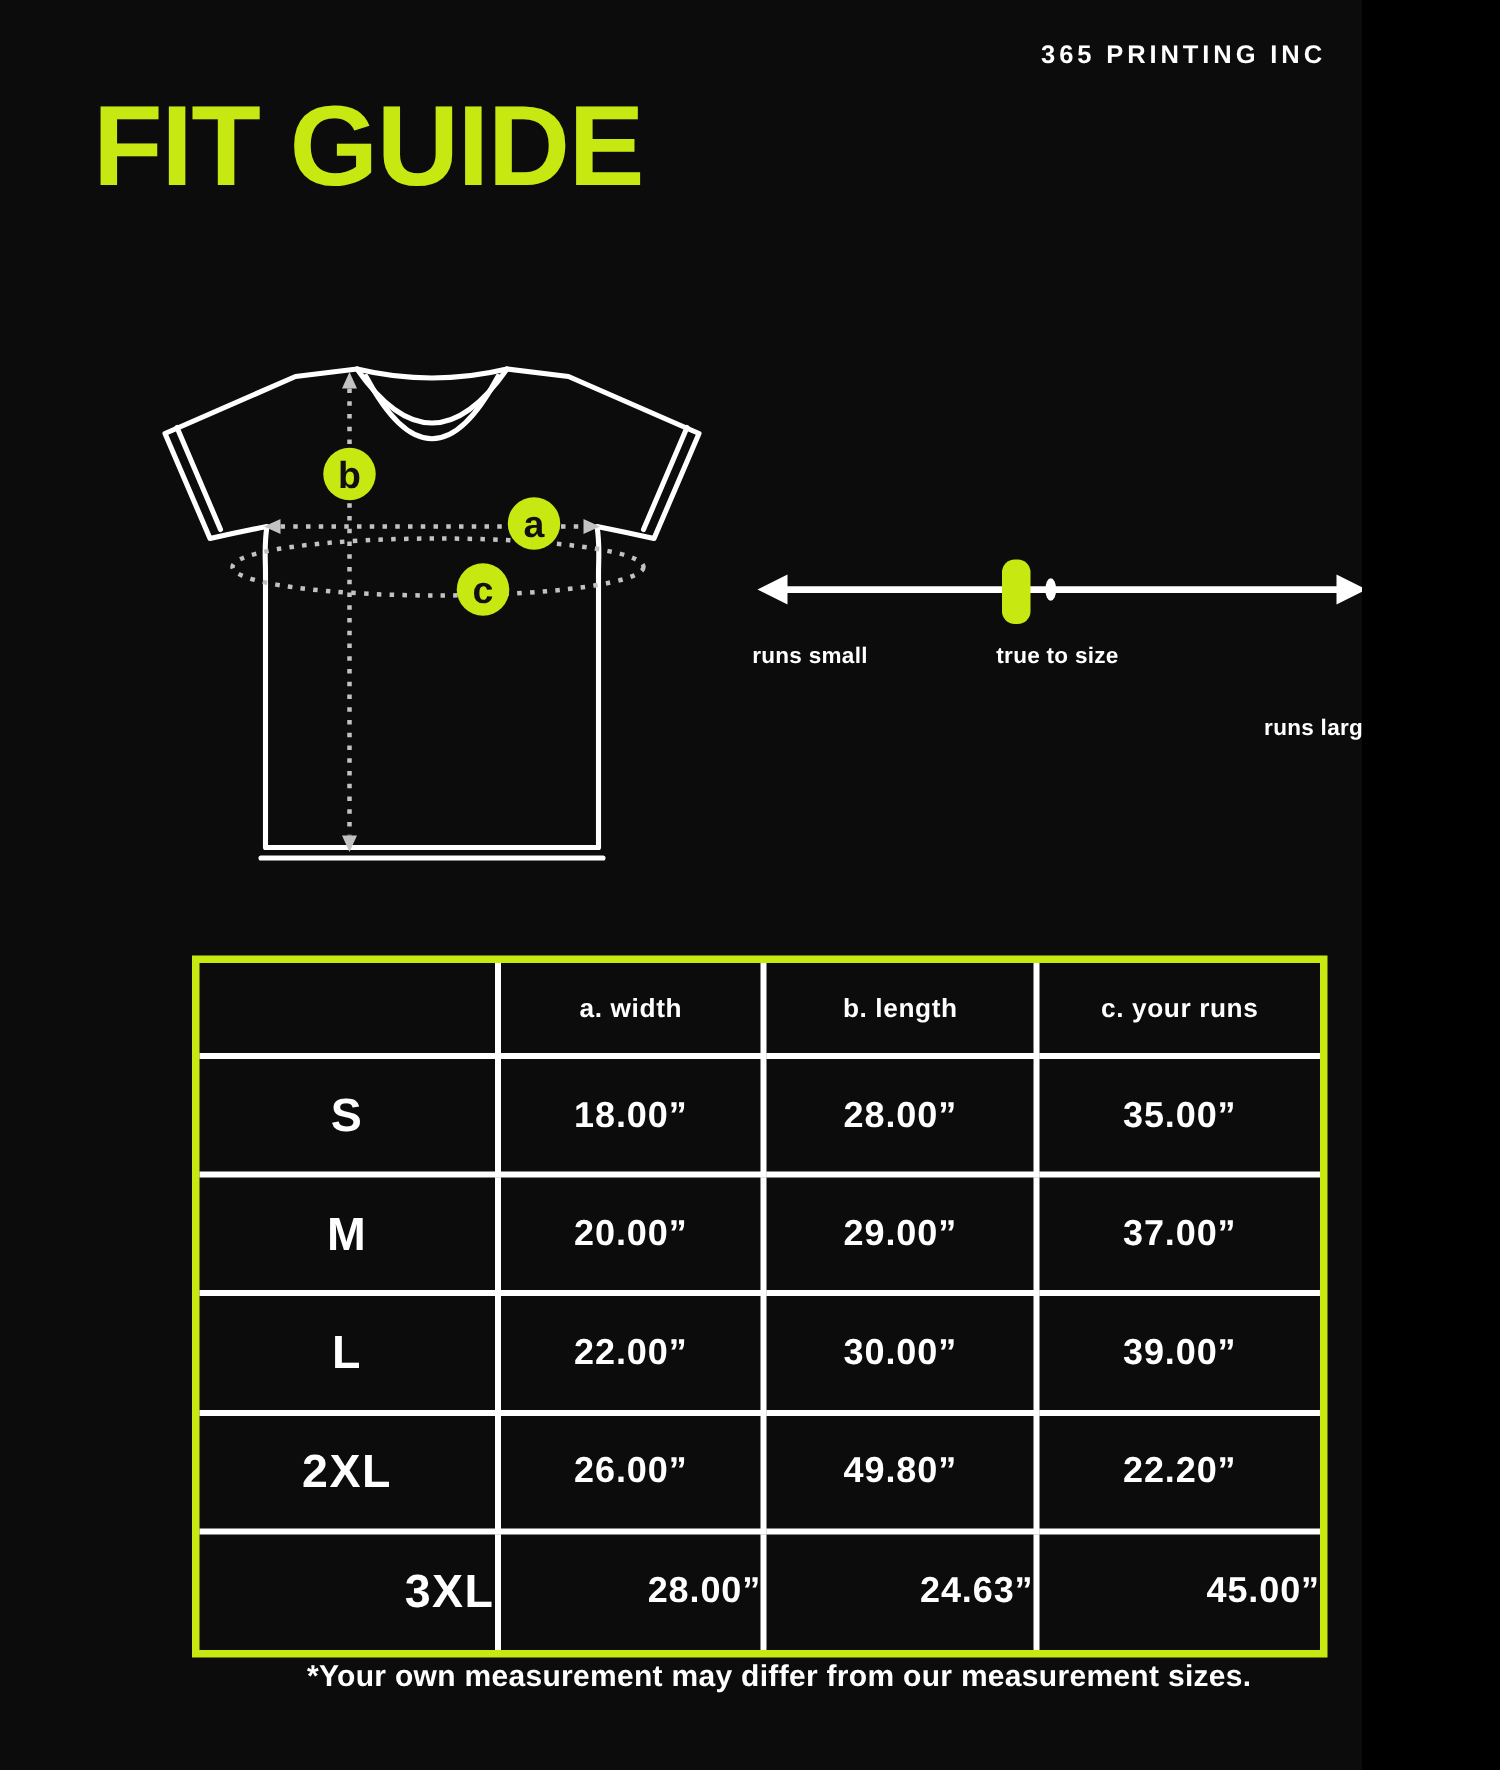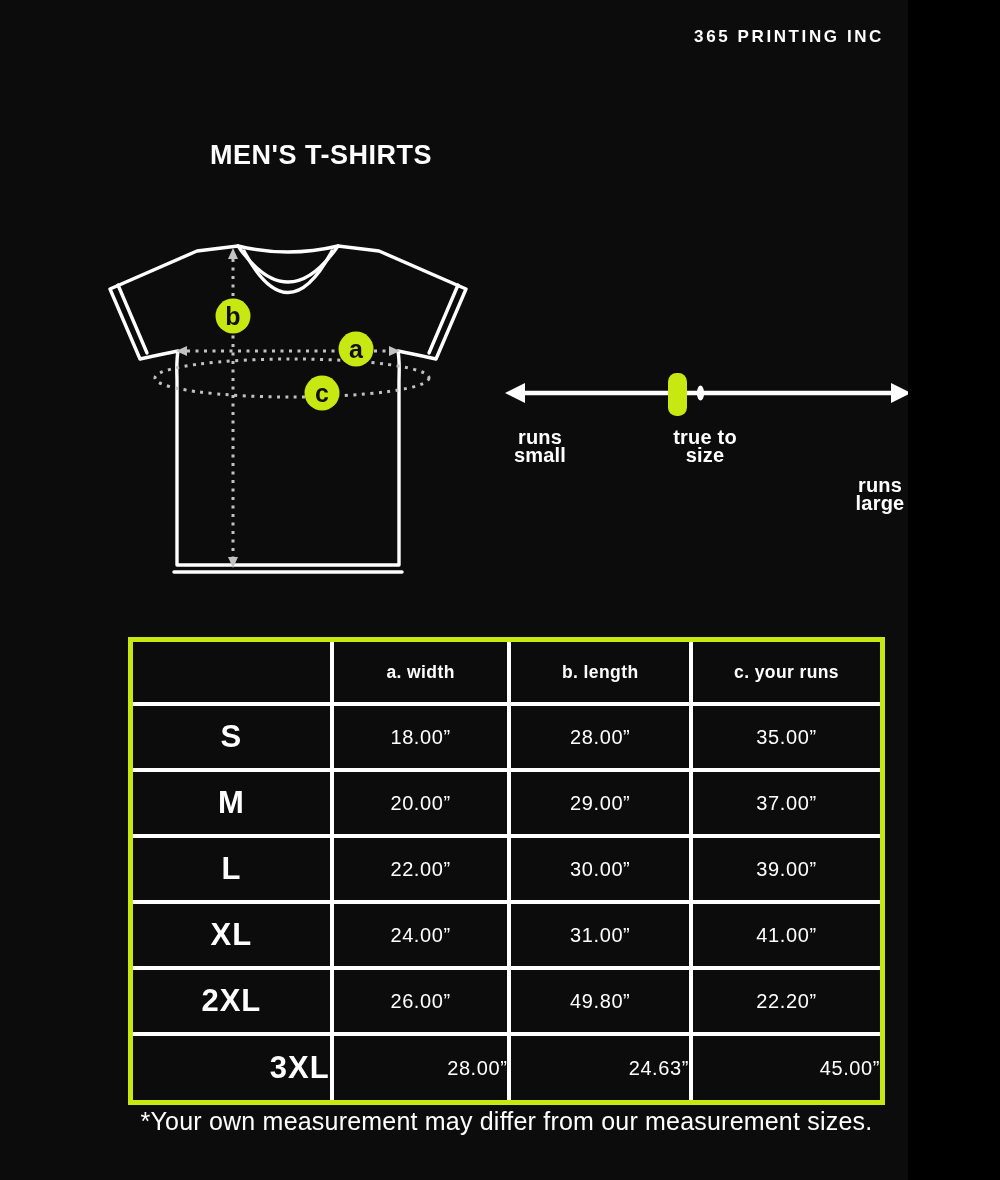--- a/index.html
+++ b/index.html
@@ -43,21 +43,21 @@
     font-size:25px;font-weight:800;fill:#101010;
     text-anchor:middle;
   }
   .scale-svg{position:absolute;left:498px;top:358px;}
   .scale-stroke{stroke:var(--ink);stroke-width:4.5;stroke-linecap:butt;}
   .scale-head{fill:var(--ink);}
   .scale-pill{fill:var(--accent);}
   .scale-dot{fill:var(--ink);}
   .scale-label{
     position:absolute;text-align:center;
-    font-size:20px;font-weight:800;line-height:17.5px;
+    font-size:15px;font-weight:800;line-height:17.5px;
     letter-spacing:0.2px;color:var(--ink);
   }
   .label-small{left:498px;top:429px;width:84px;}
   .label-true{left:655px;top:429px;width:100px;}
   .label-large{left:838px;top:429px;width:84px;margin-top:48px;}
 
   .table-wrap{
     position:absolute;left:128px;top:637px;width:757px;height:468px;
     border:5px solid var(--accent);
   }
@@ -67,41 +67,41 @@
   }
   .size-table th,.size-table td{
     border:4px solid var(--ink);
     text-align:center;vertical-align:middle;
     color:var(--ink);
   }
   .size-table th:first-child,.size-table td:first-child{border-left:none;}
   .size-table th:last-child,.size-table td:last-child{border-right:none;}
   .size-table thead th{border-top:none;height:62px;font-size:17.5px;font-weight:800;letter-spacing:0.4px;}
   .size-table tbody tr:last-child td{border-bottom:none;text-align:right;}
-  .size-table td{height:65px;font-size:20px;font-weight:400;letter-spacing:0.6px;}
+  .size-table td{height:65px;font-size:24px;font-weight:700;letter-spacing:0.6px;}
   .size-table td.size-cell{font-size:31px;font-weight:800;letter-spacing:1px;}
   .col-size{width:26.6%;}
   .col-width{width:23.8%;}
   .col-length{width:24.3%;}
   .col-chest{width:25.3%;}
 
   .footnote{
-    position:absolute;left:128px;top:1107px;width:757px;
-    text-align:center;font-size:25px;font-weight:400;
+    position:absolute;left:141px;top:1107px;width:757px;
+    text-align:center;font-size:20px;font-weight:700;
     letter-spacing:0.2px;color:var(--ink);
   }
 </style>
 </head>
 <body>
 
 <div class="poster">
 
   <div class="brand">365 PRINTING INC</div>
 
-  <div class="subtitle">MEN'S T-SHIRTS</div>
+  <div class="title">FIT GUIDE</div>
 
   <svg class="tee-svg" width="404" height="352" viewBox="0 0 404 352" aria-hidden="true">
 
     <path class="tee-stroke" d="
       M150,14 L109,19 L22,57 L52,127
       C70,123 80,121 90,119
       C88,131 89,140 89,150
       L89,333 L311,333 L311,150
       C311,140 312,131 310,119
       C320,121 330,123 348,127
@@ -184,26 +184,20 @@
           <td>29.00”</td>
           <td>37.00”</td>
         </tr>
         <tr>
           <td class="size-cell">L</td>
           <td>22.00”</td>
           <td>30.00”</td>
           <td>39.00”</td>
         </tr>
         <tr>
-          <td class="size-cell">XL</td>
-          <td>24.00”</td>
-          <td>31.00”</td>
-          <td>41.00”</td>
-        </tr>
-        <tr>
           <td class="size-cell">2XL</td>
           <td>26.00”</td>
           <td>49.80”</td>
           <td>22.20”</td>
         </tr>
         <tr>
           <td class="size-cell">3XL</td>
           <td>28.00”</td>
           <td>24.63”</td>
           <td>45.00”</td>

